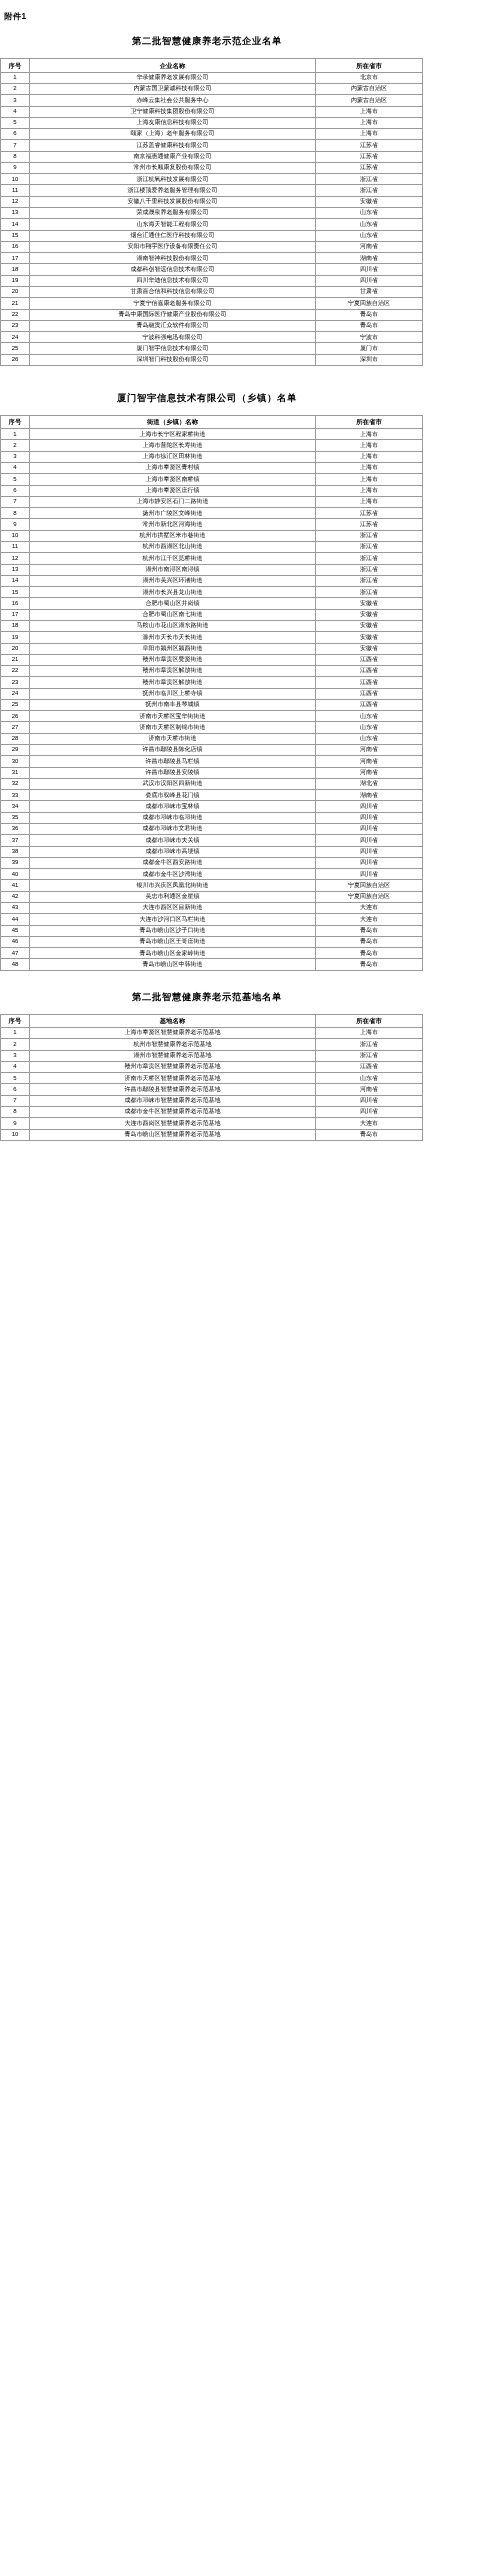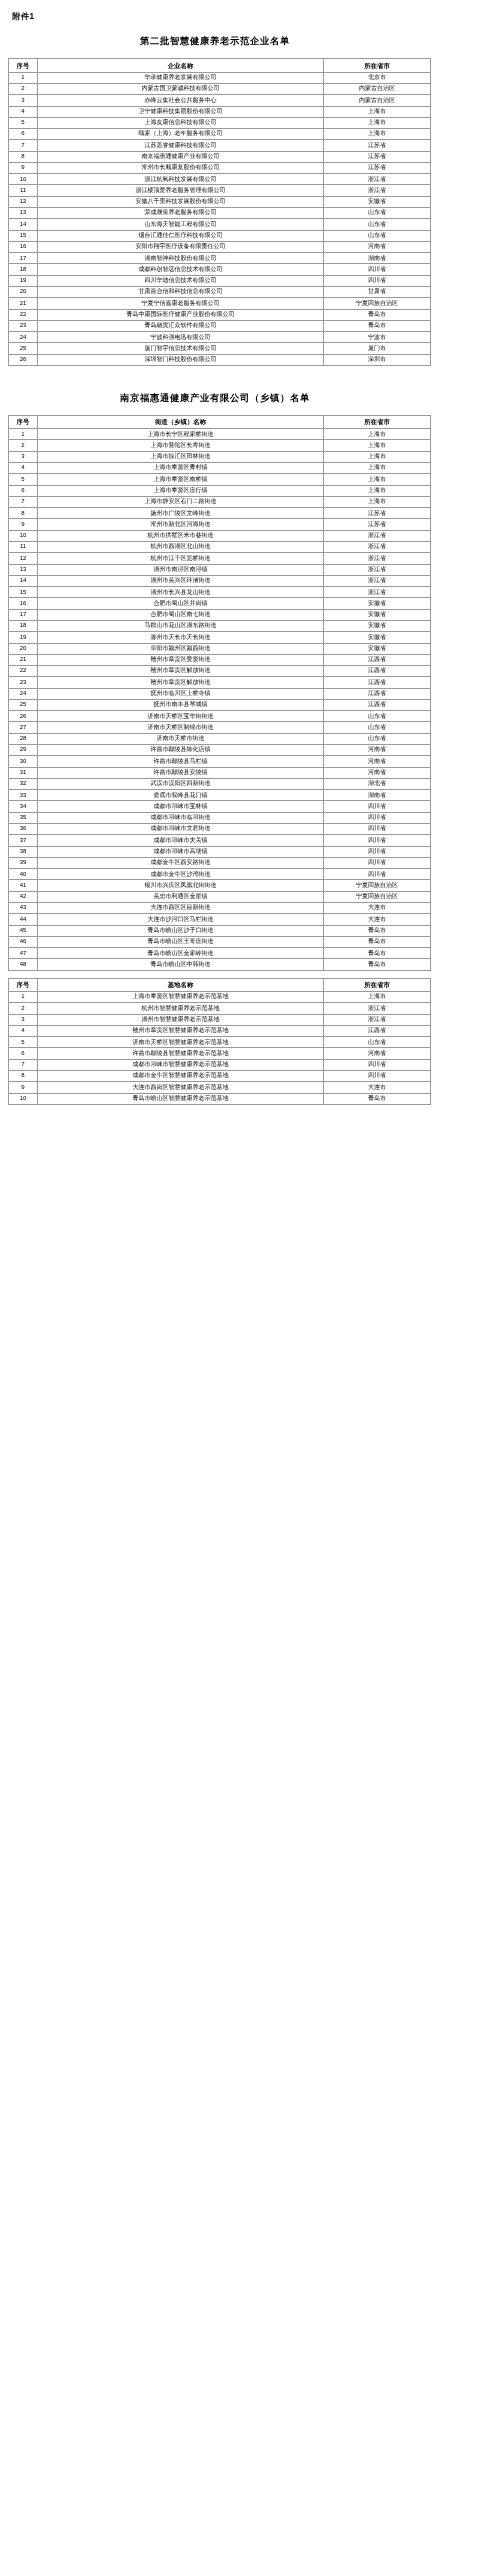--- a/index.html
+++ b/index.html
@@ -10,21 +10,20 @@
   body {
     width: 481px;
     font-family: "Liberation Sans", sans-serif;
     color: #000000;
     font-size: 7.9px;
   }
   .page {
     width: 414px;
     box-sizing: border-box;
     padding: 7.2px 0 14.3px 0;
-    margin-left: 8px;
   }
   .appendix-label {
     font-size: 8.2px;
     font-weight: bold;
     margin: 4.3px 0 0 4.3px;
     letter-spacing: 0.4px;
   }
   .section-title {
     text-align: center;
     font-size: 9.3px;
@@ -209,21 +208,21 @@
         <tr>
           <td>26</td>
           <td>深圳智门科技股份有限公司</td>
           <td>深圳市</td>
         </tr>
       </tbody>
   </table>
 
   <div class="spacer-md"></div>
 
-  <div class="section-title">南京福惠通健康产业有限公司（乡镇）名单</div>
+  <div class="section-title">厦门智宇信息技术有限公司（乡镇）名单</div>
   <table class="listing">
     <colgroup>
         <col class="c-idx">
         <col class="c-name">
         <col class="c-prov">
       </colgroup>
     <thead>
       <tr>
         <th>序号</th>
         <th>街道（乡镇）名称</th>
@@ -469,20 +468,21 @@
         <tr>
           <td>48</td>
           <td>青岛市崂山区中韩街道</td>
           <td>青岛市</td>
         </tr>
       </tbody>
   </table>
 
   <div class="spacer-sm"></div>
 
+  <div class="section-title">第二批智慧健康养老示范基地名单</div>
   <table class="listing">
     <colgroup>
         <col class="c-idx">
         <col class="c-name">
         <col class="c-prov">
       </colgroup>
     <thead>
       <tr>
         <th>序号</th>
         <th>基地名称</th>

